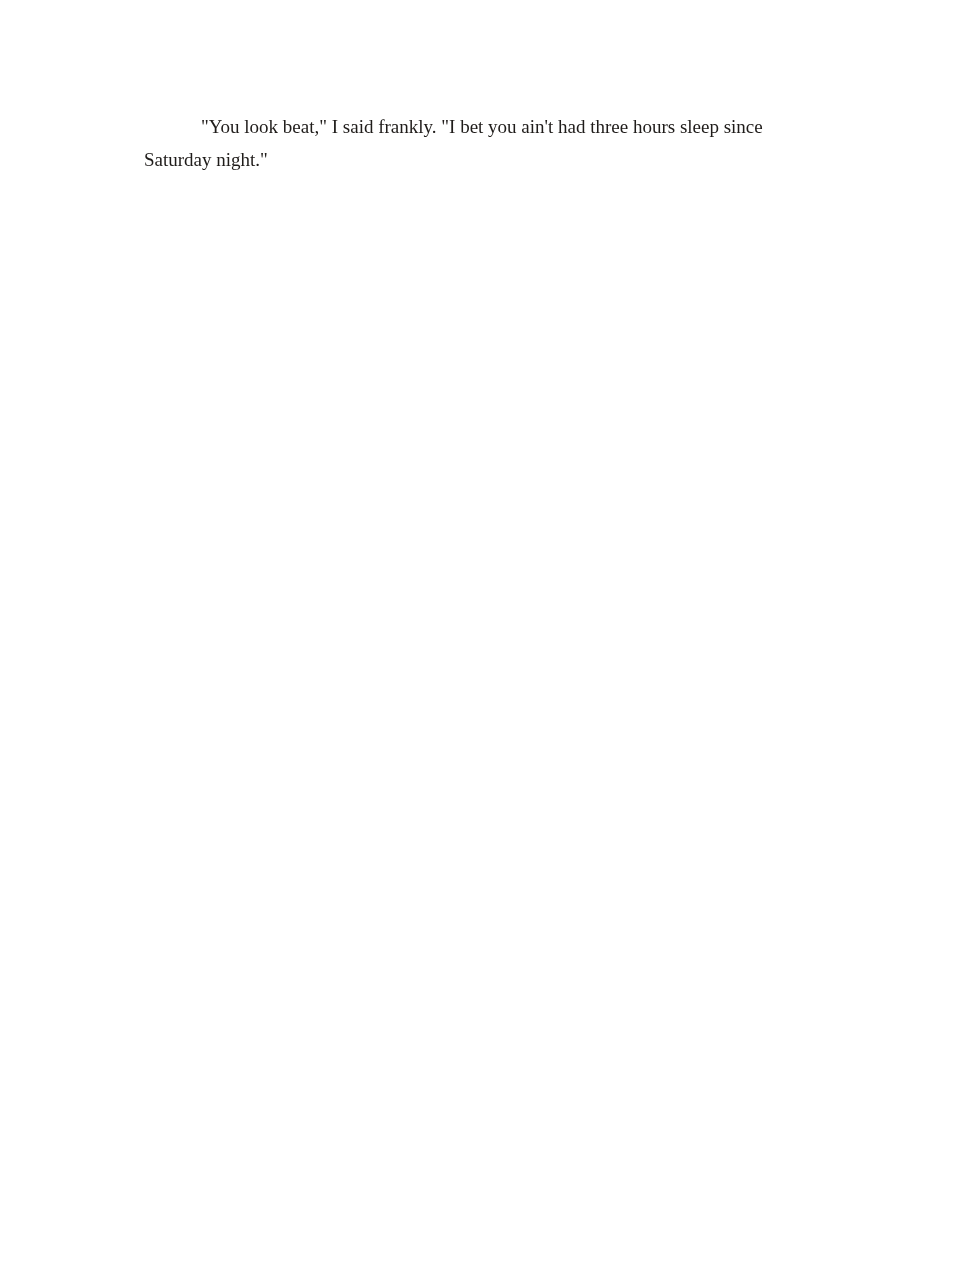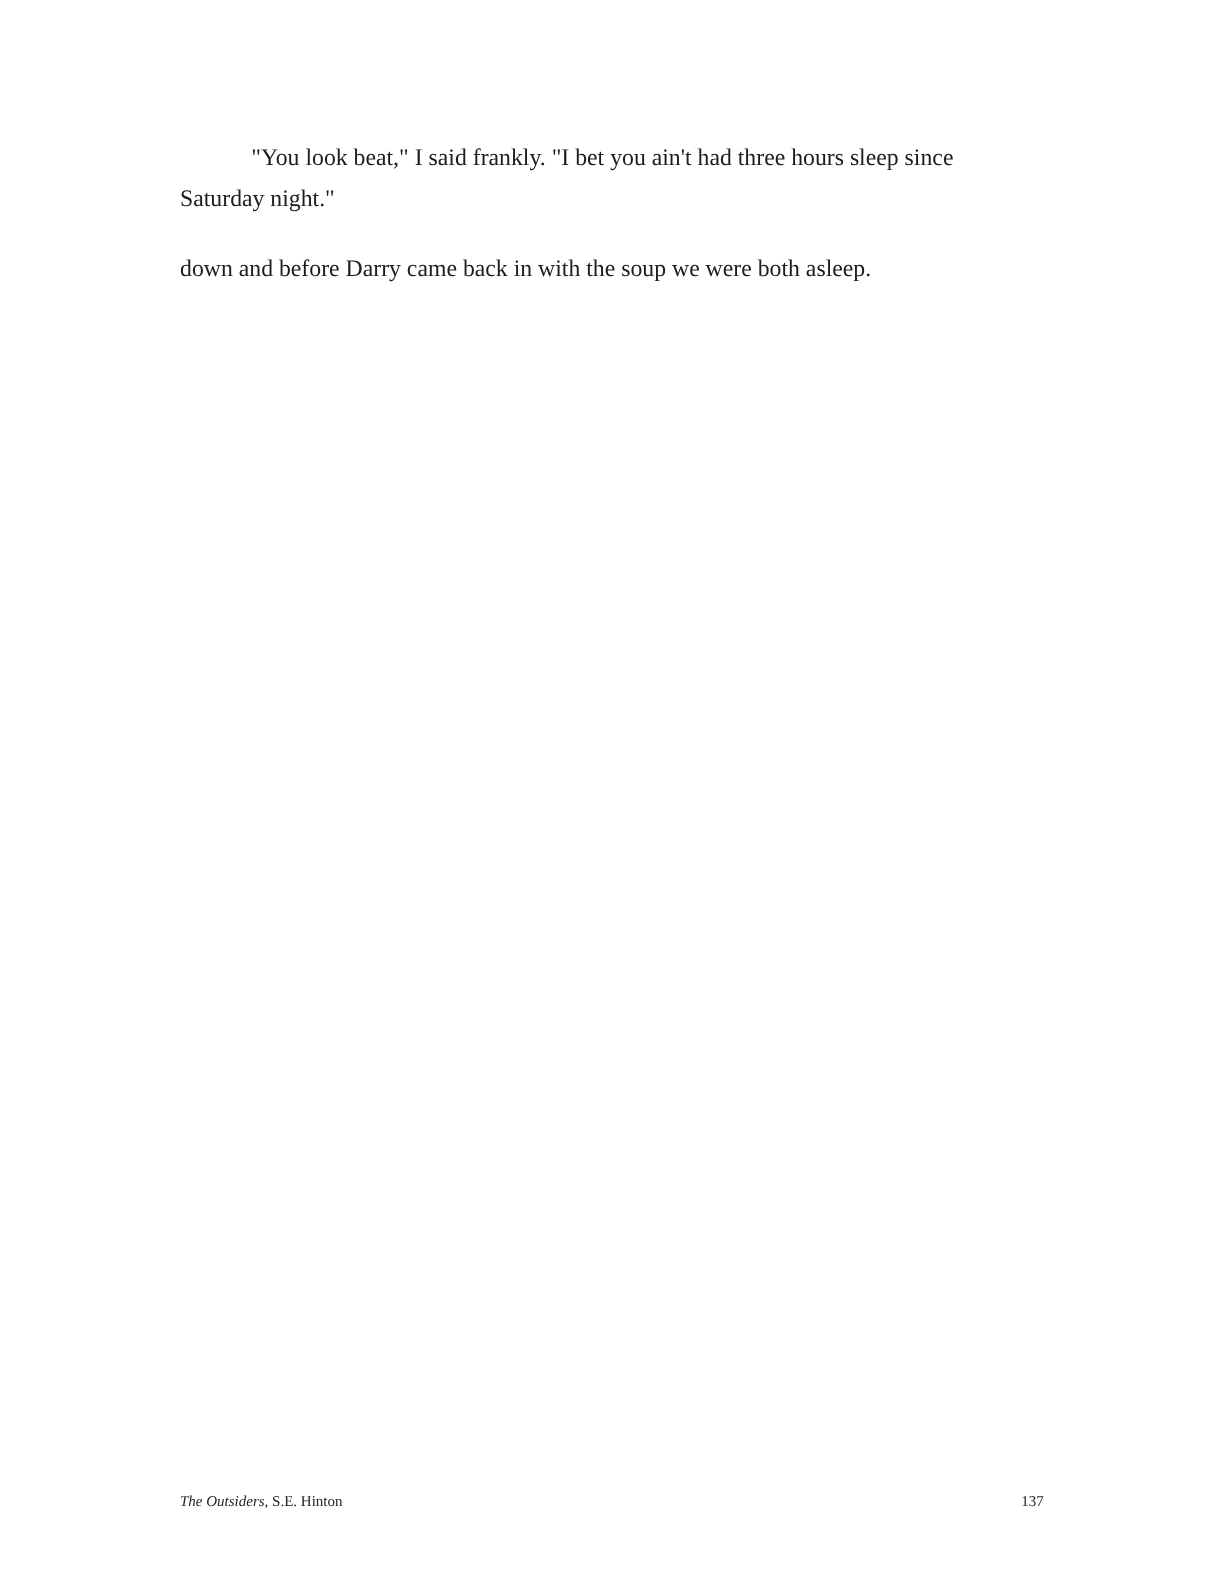--- a/index.html
+++ b/index.html
@@ -59,25 +59,18 @@
 <div class="page">
 
   <div class="content">
 
     <div class="paragraph">
       <span class="line indent">"You look beat," I said frankly. "I bet you ain't had three hours sleep since</span>
       <span class="line">Saturday night."</span>
     </div>
 
     <div class="paragraph">
-      <span class="line">down and before Darry came back in with the soup we were both asleep.</span>
     </div>
 
   </div>
 
-  <div class="footer">
-    <div class="footer-left">
-      <span class="book-title">The Outsiders</span><span>, S.E. Hinton</span>
-    </div>
-    <div class="footer-right">137</div>
-  </div>
 
 </div>
 
 </body></html>

